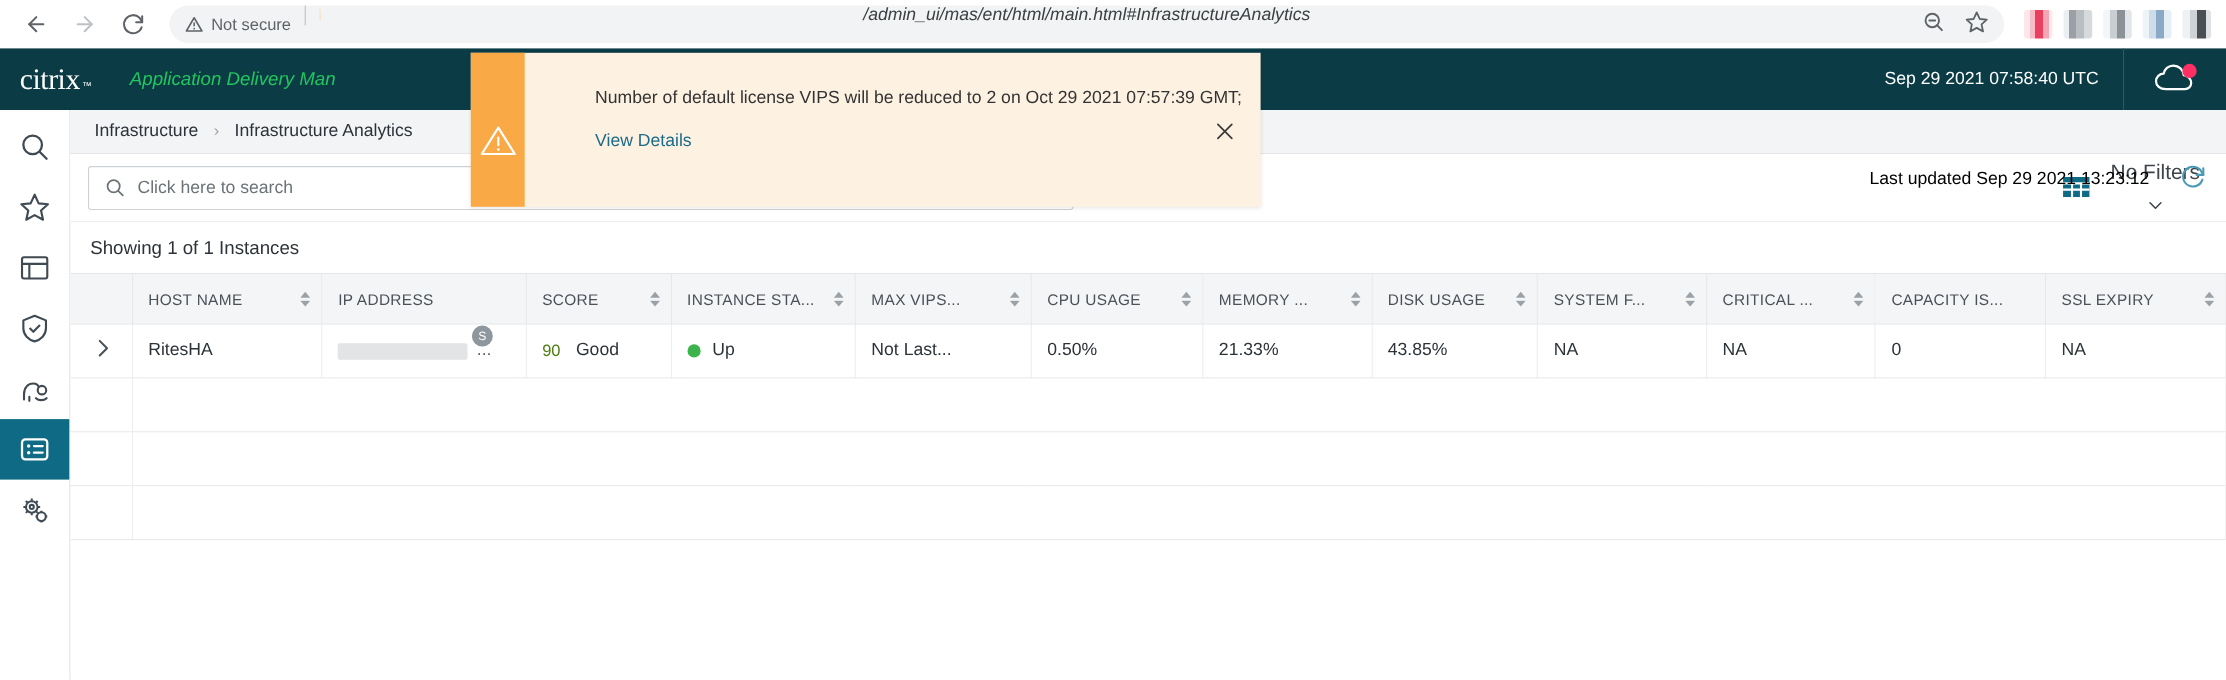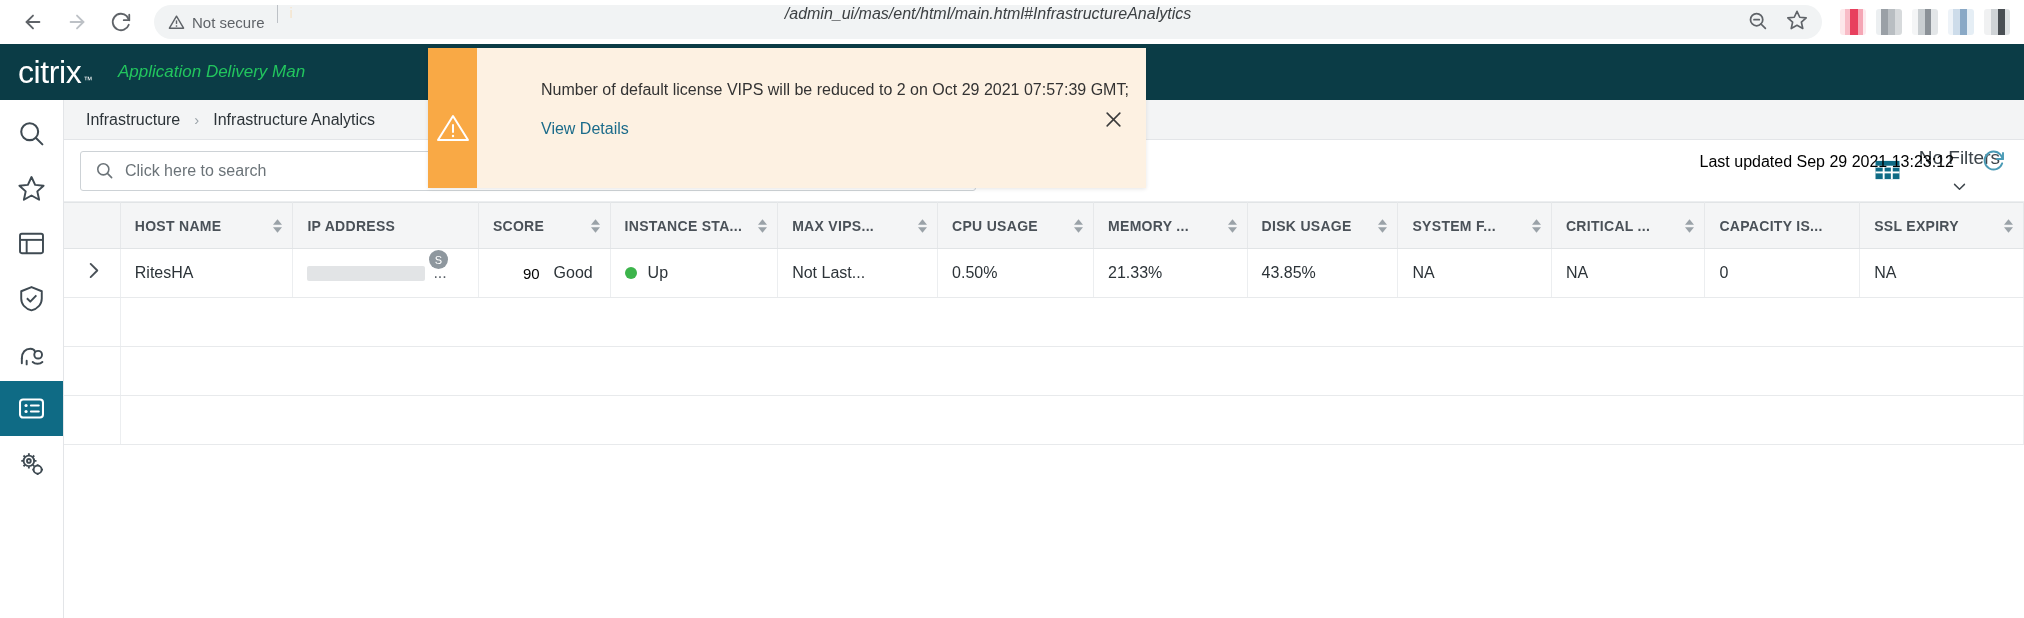--- a/index.html
+++ b/index.html
@@ -91,25 +91,26 @@
     color: #ffffff;
   }
   .brand {
     display: flex;
     align-items: baseline;
     padding-left: 18px;
     width: 118px;
     flex: none;
   }
   .brand-word {
-    font-size: 32px;
+    font-size: 27px;
     letter-spacing: -0.4px;
     font-weight: 400;
     color: #ffffff;
     position: relative;
+    font-family: Liberation Serif, serif;
   }
   .brand-tm { font-size: 9px; color: #ffffff; margin-left: 2px; }
   .app-title {
     font-size: 17px;
     font-weight: 400;
     white-space: nowrap;
     color: #22c55e;
     font-style: italic;
   }
   .header-right {
@@ -287,40 +288,40 @@
     font-size: 14px;
     font-weight: 400;
     color: #4a5158;
     letter-spacing: 0.3px;
     text-align: left;
     padding: 0 10px 0 14px;
     white-space: nowrap;
     overflow: hidden;
   }
   table.grid th .th-inner {
-    display: flex; align-items: center; justify-content: space-between; gap: 6px; font-weight: bold;
+    display: flex; align-items: center; justify-content: space-between; gap: 6px;
   }
   .sort-arrows {
     display: inline-flex; flex-direction: column; gap: 2px; flex: none;
     color: #9aa2a8;
   }
   table.grid td {
     height: 49px;
     border-bottom: 1px solid #e8eaec;
     border-right: 1px solid #eceef0;
     font-size: 16px;
     color: #2c3338;
     padding: 0 10px 0 14px;
     white-space: nowrap;
     overflow: hidden;
   }
   td.col-expander, th.col-expander { width: 44px; padding: 0; text-align: center; border-right: 1px solid #eceef0; }
   .chev { color: #4a5158; font-size: 17px; }
   .score-cell { display: flex; align-items: center; gap: 14px; }
-  .score-num { color: #000000; font-size: 15px; margin-left: 30px; }
+  .score-num { color: #4d7c0f; font-size: 15px; }
   .status-cell { display: flex; align-items: center; gap: 11px; }
   .dot-up { width: 12px; height: 12px; border-radius: 50%; background: #3cb44b; flex: none; }
   .ip-cell { display: flex; align-items: center; gap: 8px; position: relative; }
   .ip-mask {
     flex: 1;
     height: 15px;
     background: #e2e4e6;
     border-radius: 2px;
     max-width: 118px;
   }
@@ -409,20 +410,31 @@
     <div class="ext-icon ext-4"></div>
   </div>
 </div>
 
 <div class="app-header">
   <div class="brand">
     <span class="brand-word">citrix</span>
     <span class="brand-tm">™</span>
   </div>
   <div class="app-title">Application Delivery Man</div>
+  <div class="header-right">
+    <div class="header-date">Sep 29 2021 07:58:40 UTC</div>
+    <div class="cloud-cell">
+      <div class="cloud-wrap">
+        <svg width="40" height="30" viewBox="0 0 40 30" fill="none" stroke="#ffffff" stroke-width="2">
+          <path d="M11 24 C5.5 24 2 20.8 2 16.8 C2 13 5.2 10 9 10 C9.6 5.8 13.3 2.6 17.8 2.6 C22.8 2.6 26.9 6.5 27.2 11.4 C31 11.7 34 14.8 34 18.5 C34 21.6 31.4 24 28.3 24 Z" stroke-linejoin="round"></path>
+        </svg>
+        <div class="cloud-dot"></div>
+      </div>
+    </div>
+  </div>
 </div>
 
 <div class="shell">
 
   <div class="rail">
     <div class="rail-item">
       <svg width="29" height="29" viewBox="0 0 24 24" fill="none" stroke="currentColor" stroke-width="1.7" stroke-linecap="round">
           <circle cx="10.5" cy="10.5" r="7"></circle>
           <line x1="15.7" y1="15.7" x2="21" y2="21"></line>
         </svg>
@@ -500,20 +512,21 @@
           </svg>
       </div>
       <div class="filters-btn">
         <span>No Filters</span>
         <svg width="17" height="17" viewBox="0 0 24 24" fill="none" stroke="currentColor" stroke-width="2" stroke-linecap="round" stroke-linejoin="round">
             <polyline points="5 9 12 16 19 9"></polyline>
           </svg>
       </div>
     </div>
 
+    <div class="showing">Showing 1 of 1 Instances</div>
 
     <div class="table-wrap">
       <table class="grid">
         <colgroup>
           <col style="width:44px">
           <col style="width:135px">
           <col style="width:145px">
           <col style="width:103px">
           <col style="width:131px">
           <col style="width:125px">

